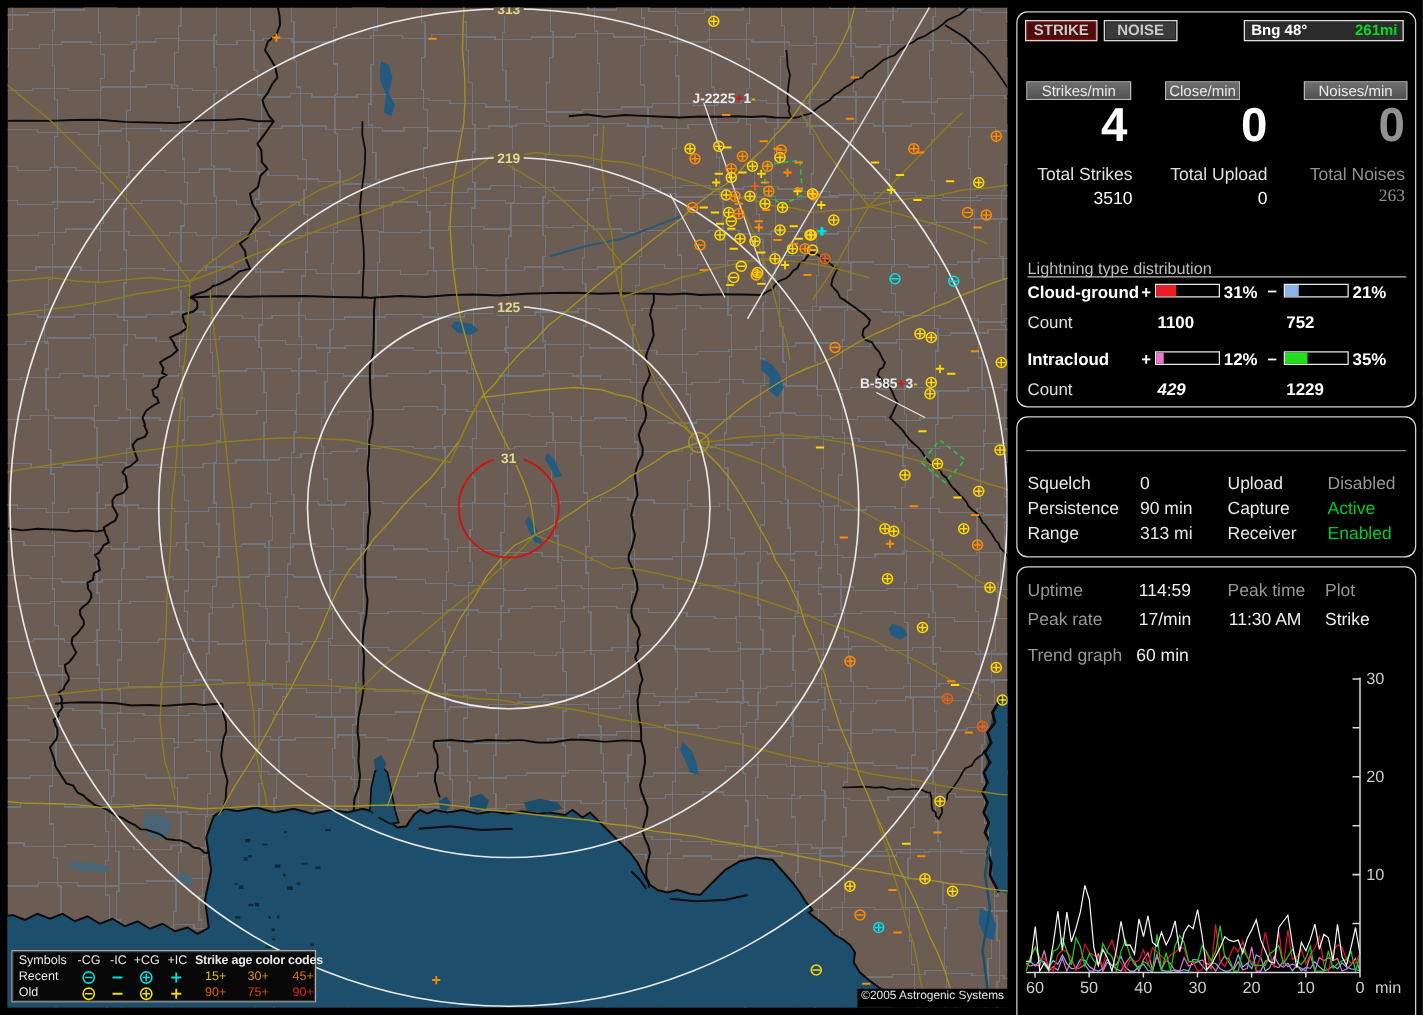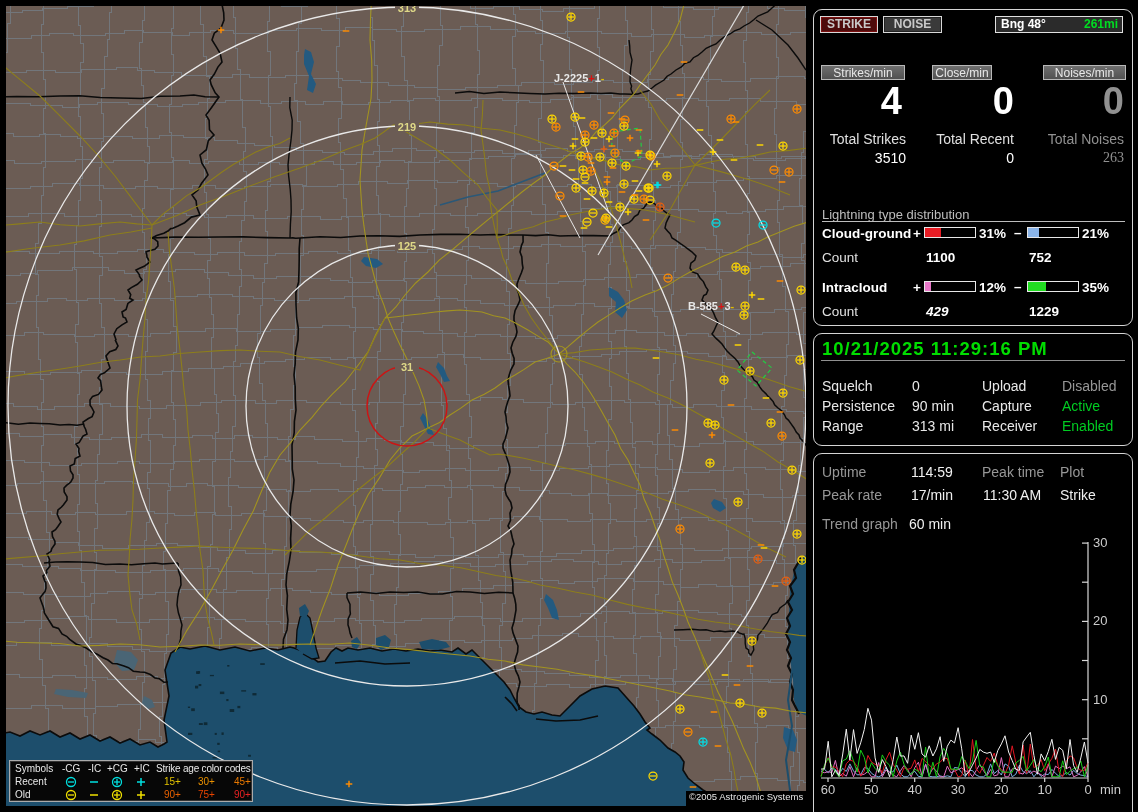--- a/index.html
+++ b/index.html
@@ -707,21 +707,21 @@
   <div class="btn" id="bnoise">NOISE</div>
   <div id="bng"><span class="b">Bng 48°</span><span class="g">261mi</span></div>
   <div class="lab" style="left:7px;width:84px;">Strikes/min</div>
   <div class="lab" style="left:118px;width:60px;">Close/min</div>
   <div class="lab" style="left:229px;width:83px;">Noises/min</div>
   <div class="big" style="left:0px;width:88px;">4</div>
   <div class="big" style="left:110px;width:90px;">0</div>
   <div class="big grey" style="left:220px;width:90px;">0</div>
   <div class="tot" style="left:0px;top:121px;width:92px;">Total Strikes</div>
   <div class="tot" style="left:0px;top:140px;width:92px;color:#fff;">3510</div>
-  <div class="tot" style="left:108px;top:121px;width:92px;">Total Recent</div>
+  <div class="tot" style="left:108px;top:121px;width:92px;">Total Upload</div>
   <div class="tot" style="left:108px;top:140px;width:92px;color:#fff;">0</div>
   <div class="tot grey" style="left:218px;top:121px;width:92px;">Total Noises</div>
   <div class="tot grey" style="left:218px;top:140px;width:92px;font-family:Liberation Serif, serif;">263</div>
   <div class="sec">Lightning type distribution</div>
   <div class="hr1"></div>
   <div class="row bold" style="left:8px;top:216px;">Cloud-ground</div>
   <div class="row bold" style="left:99px;top:216px;">+</div>
   <div class="bar" style="left:110px;top:217px;">
       <div class="fill" style="width:31%;background:#e81c24;"></div>
     </div>
@@ -743,21 +743,20 @@
   <div class="row bold" style="left:200px;top:269px;">–</div>
   <div class="bar" style="left:213px;top:271px;">
       <div class="fill" style="width:35%;background:#22dd22;"></div>
     </div>
   <div class="pct" style="left:268px;top:270px;">35%</div>
   <div class="row" style="left:8px;top:294px;color:#e0e0e0;">Count</div>
   <div class="row bold" style="left:112px;top:294px;font-style:italic;">429</div>
   <div class="row bold" style="left:215px;top:294px;">1229</div>
 </div>
 <div class="panel" id="p2">
-  <div id="date">10/21/2025 11:29:16 PM</div>
   <div class="hr2"></div>
   <div class="t14" style="left:8px;top:44px;">Squelch</div>
   <div class="t14" style="left:98px;top:44px;">0</div>
   <div class="t14" style="left:168px;top:44px;">Upload</div>
   <div class="t14 gy" style="left:248px;top:44px;">Disabled</div>
   <div class="t14" style="left:8px;top:64px;">Persistence</div>
   <div class="t14" style="left:98px;top:64px;">90 min</div>
   <div class="t14" style="left:168px;top:64px;">Capture</div>
   <div class="t14 green" style="left:248px;top:64px;">Active</div>
   <div class="t14" style="left:8px;top:84px;">Range</div>
@@ -812,21 +811,21 @@
 <text x="275.0" y="258.0" font-family="Liberation Sans, sans-serif" font-size="13" fill="#cccccc" text-anchor="middle">0</text>
 <text x="287.0" y="258.0" font-family="Liberation Sans, sans-serif" font-size="13" fill="#cccccc">min</text>
 </svg>
 
 <div id="legend">
   <div style="left:5px;top:2px;">Symbols</div>
   <div style="left:52px;top:2px;">-CG</div>
   <div style="left:78px;top:2px;">-IC</div>
   <div style="left:97px;top:2px;">+CG</div>
   <div style="left:124px;top:2px;">+IC</div>
-  <div style="left:146px;top:2px;letter-spacing:-0.2px;">Strike age color codes</div>
+  <div style="left:146px;top:2px;letter-spacing:-0.2px;font-weight:bold;">Strike age color codes</div>
   <div style="left:5px;top:15px;">Recent</div>
   <div style="left:5px;top:28px;">Old</div>
   <svg width="242" height="40" style="position:absolute;left:0;top:0;">
       <circle cx="61" cy="21" r="4.5" fill="none" stroke="#00e0e0" stroke-width="1.3"></circle>
       <line x1="58" y1="21" x2="64" y2="21" stroke="#00e0e0" stroke-width="1.3"></line>
       <circle cx="61" cy="34" r="4.5" fill="none" stroke="#f0e000" stroke-width="1.3"></circle>
       <line x1="58" y1="34" x2="64" y2="34" stroke="#f0e000" stroke-width="1.3"></line>
       <line x1="80" y1="21" x2="88" y2="21" stroke="#00e0e0" stroke-width="1.5"></line>
       <line x1="80" y1="34" x2="88" y2="34" stroke="#f0e000" stroke-width="1.5"></line>
       <circle cx="107" cy="21" r="4.5" fill="none" stroke="#00e0e0" stroke-width="1.3"></circle>

